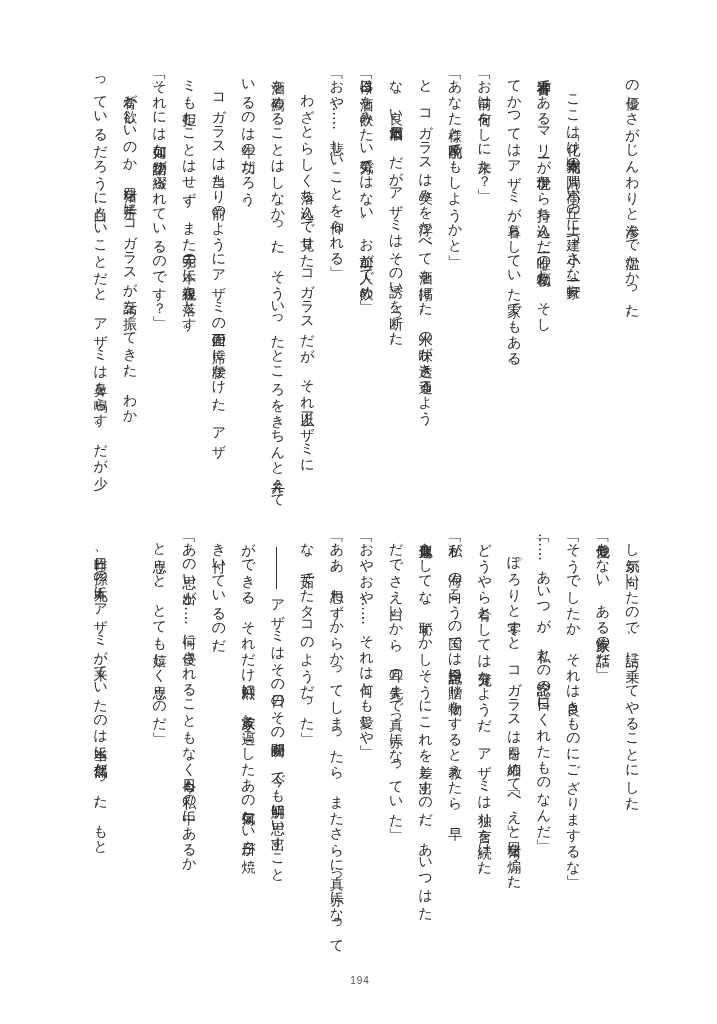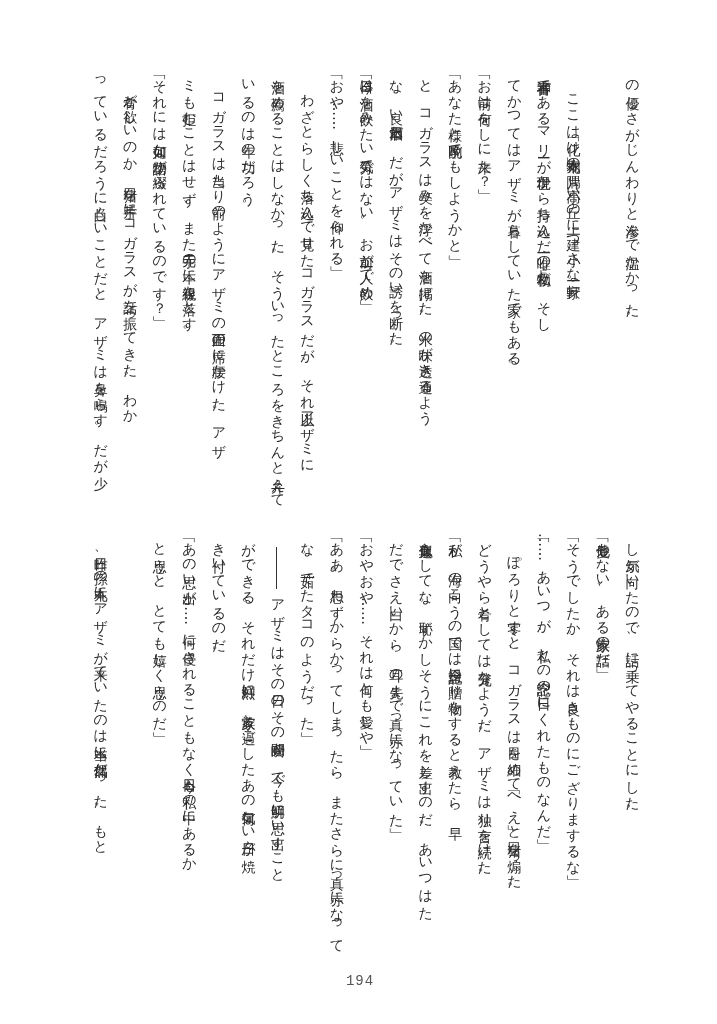--- a/index.html
+++ b/index.html
@@ -44,22 +44,22 @@
       margin: 0;
       padding: 0;
       overflow: visible;
     }
     .page-number {
       position: absolute;
       left: 330px;
       width: 60px;
       top: 975px;
       text-align: center;
-      font-family: Liberation Mono, monospace;
-      font-size: 14px;
+      font-family: Liberation Sans, sans-serif;
+      font-size: 10px;
       line-height: 12px;
       letter-spacing: 1px;
       color: #555555;
     }
   </style>
 </head>
 <body>
 
 <div class="page">
 

